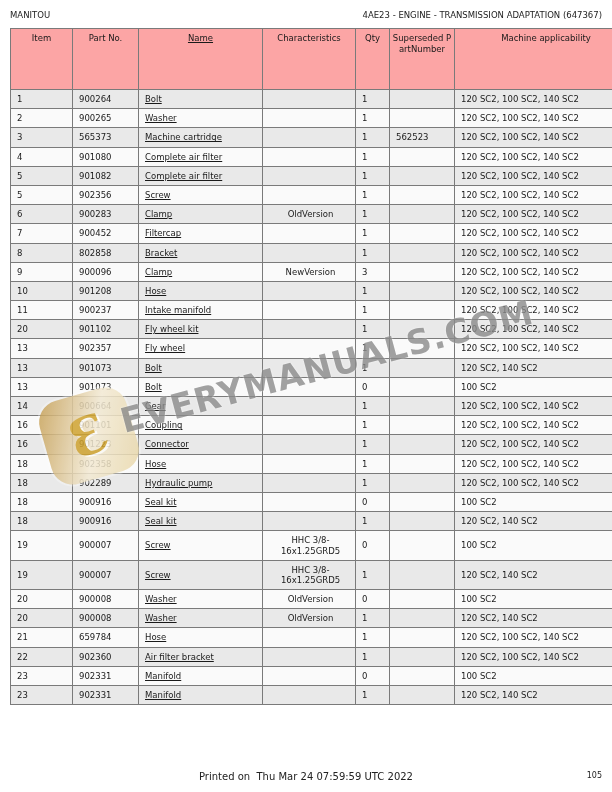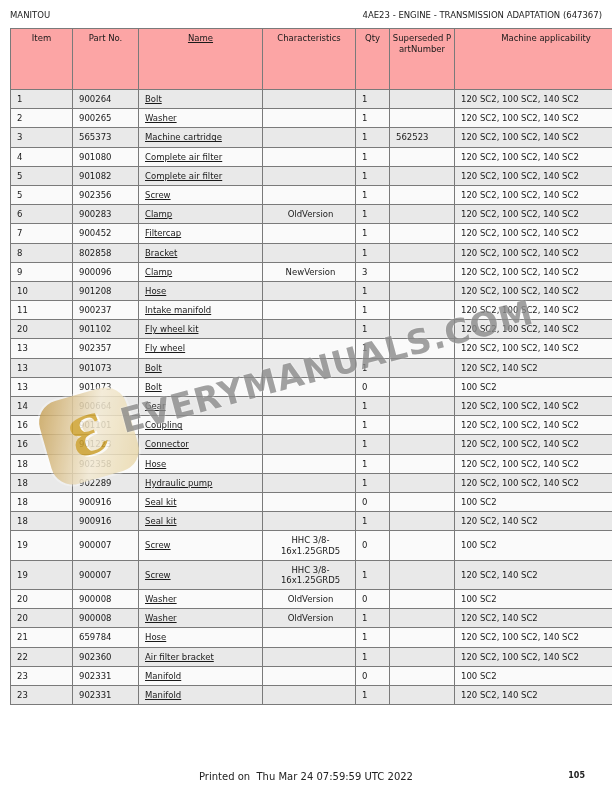--- a/index.html
+++ b/index.html
@@ -50,21 +50,21 @@
     position:absolute; left:116px; top:402px; transform:rotate(-15deg);
     transform-origin:0 0; font-size:34px; font-weight:bold; letter-spacing:1px;
     color:var(--wm-gray,#8b8b8b); opacity:.8; white-space:nowrap;
     text-shadow:0 0 2px rgba(255,255,255,.9);
   }
 
   .footer-printed {
     position:absolute; left:0; right:0; top:771px; text-align:center;
     font-size:10px; color:#222; white-space:pre;
   }
-  .footer-page { position:absolute; right:27px; top:771px; font-size:8px; color:#222;font-weight:bold; }
+  .footer-page { position:absolute; right:10px; top:771px; font-size:8px; color:#222; }
 </style>
 </head>
 <body>
 
 <div class="page">
 
   <div class="brand">MANITOU</div>
   <div class="doc-title">4AE23 - ENGINE - TRANSMISSION ADAPTATION (647367)</div>
 
   <table class="parts">

